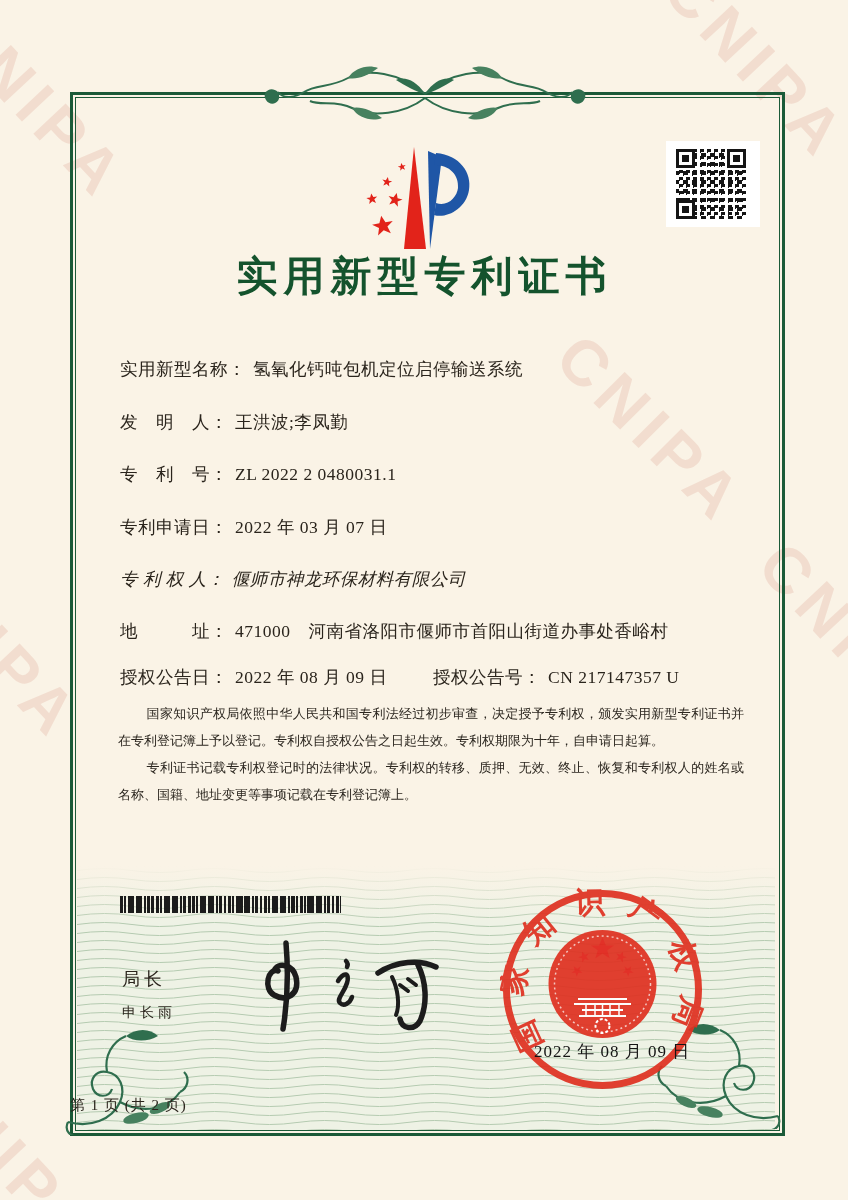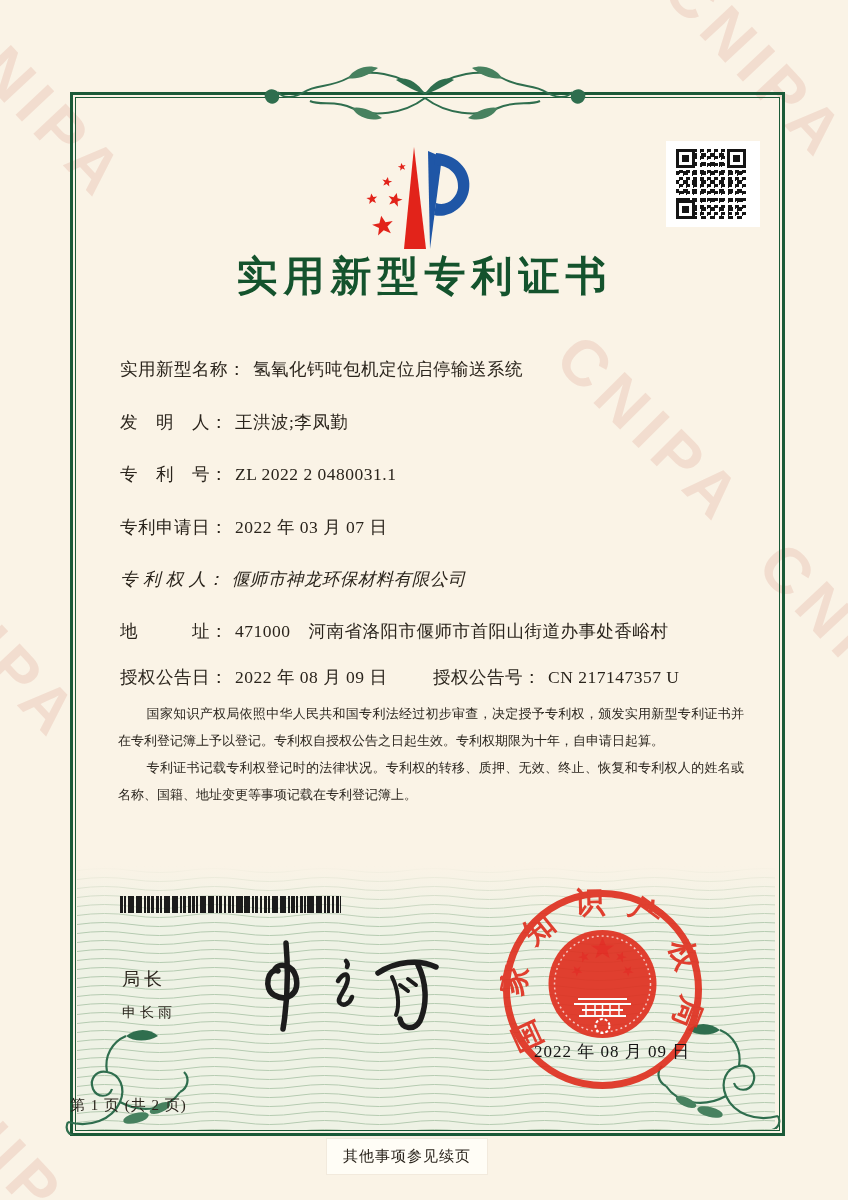--- a/index.html
+++ b/index.html
@@ -251,15 +251,14 @@
           <path d="M79,129 L126,129"></path>
           <path stroke-width="1.5" d="M86,117 V129 M95,117 V129 M102.5,117 V129 M110,117 V129 M119,117 V129"></path>
         </g>
         <circle cx="102.5" cy="139" r="7" fill="none" stroke="#ffffff" stroke-width="2" stroke-dasharray="3 2"></circle>
       </g>
     </g>
   </svg>
   <div class="seal-date">2022 年 08 月 09 日</div>
 
   <div class="page-info">第 1 页 (共 2 页)</div>
-  <div class="continuation">其他事项参见续页</div>
 
 </div>
 
 </body></html>

